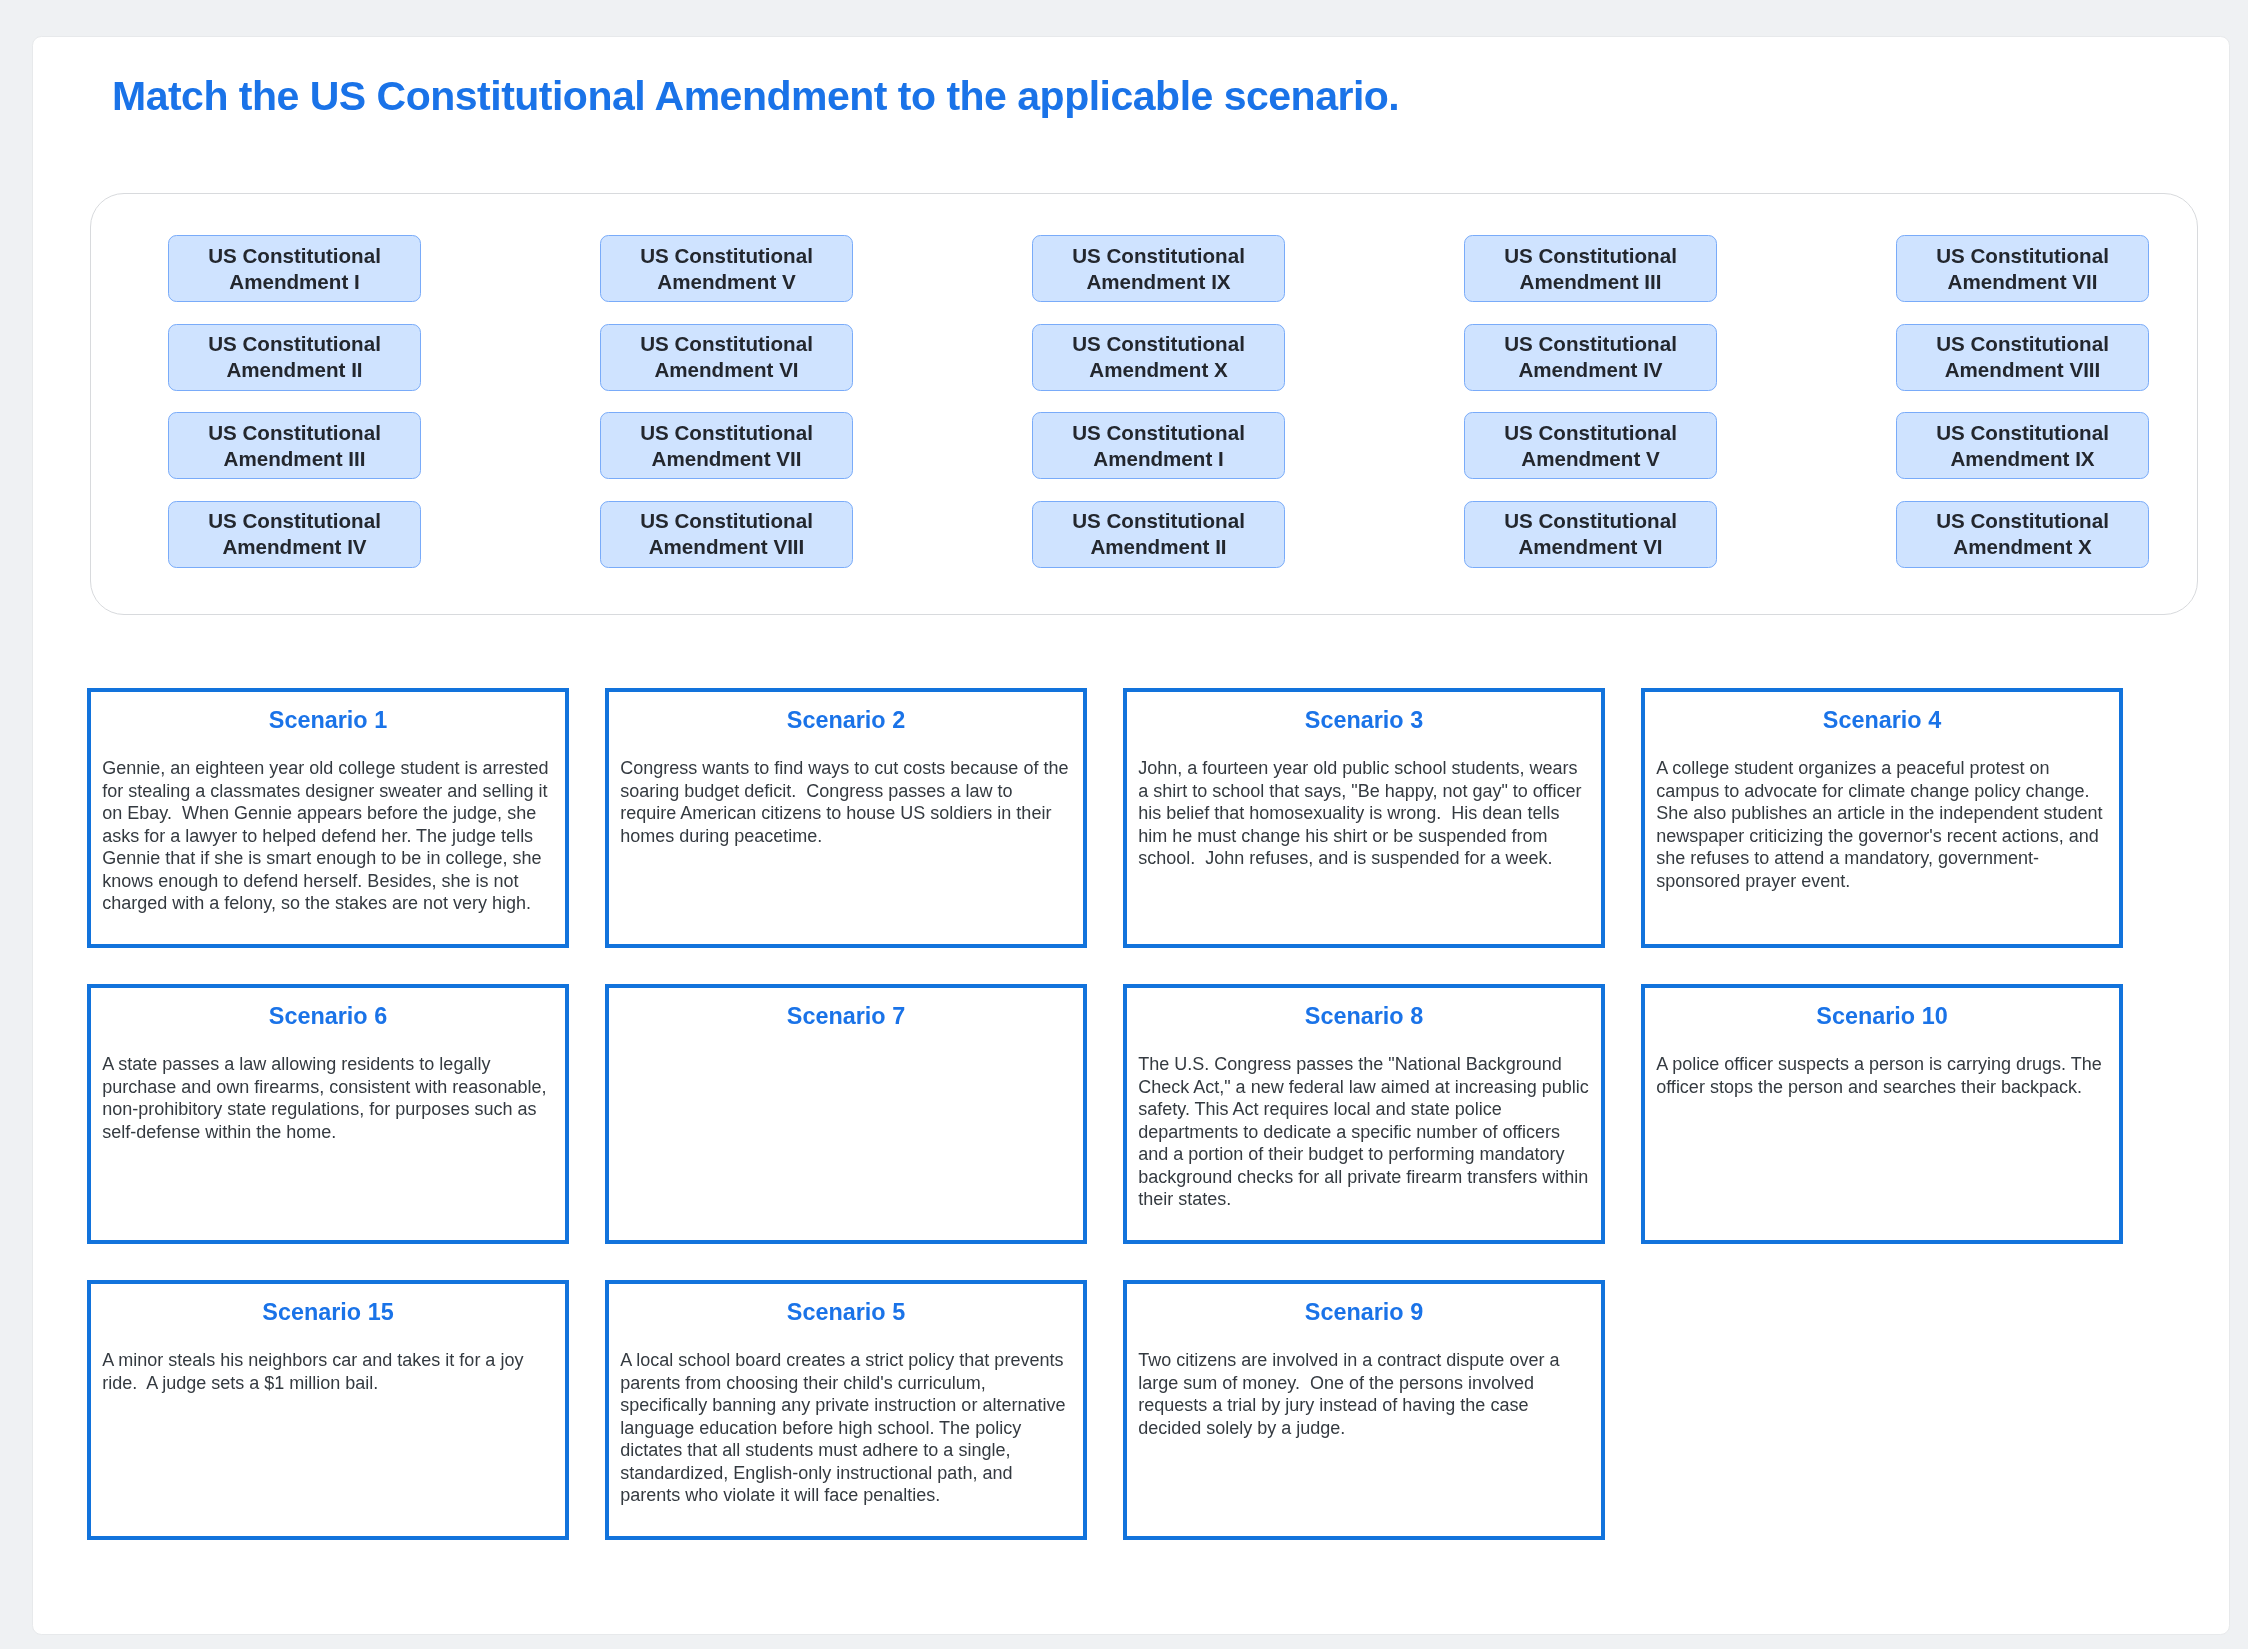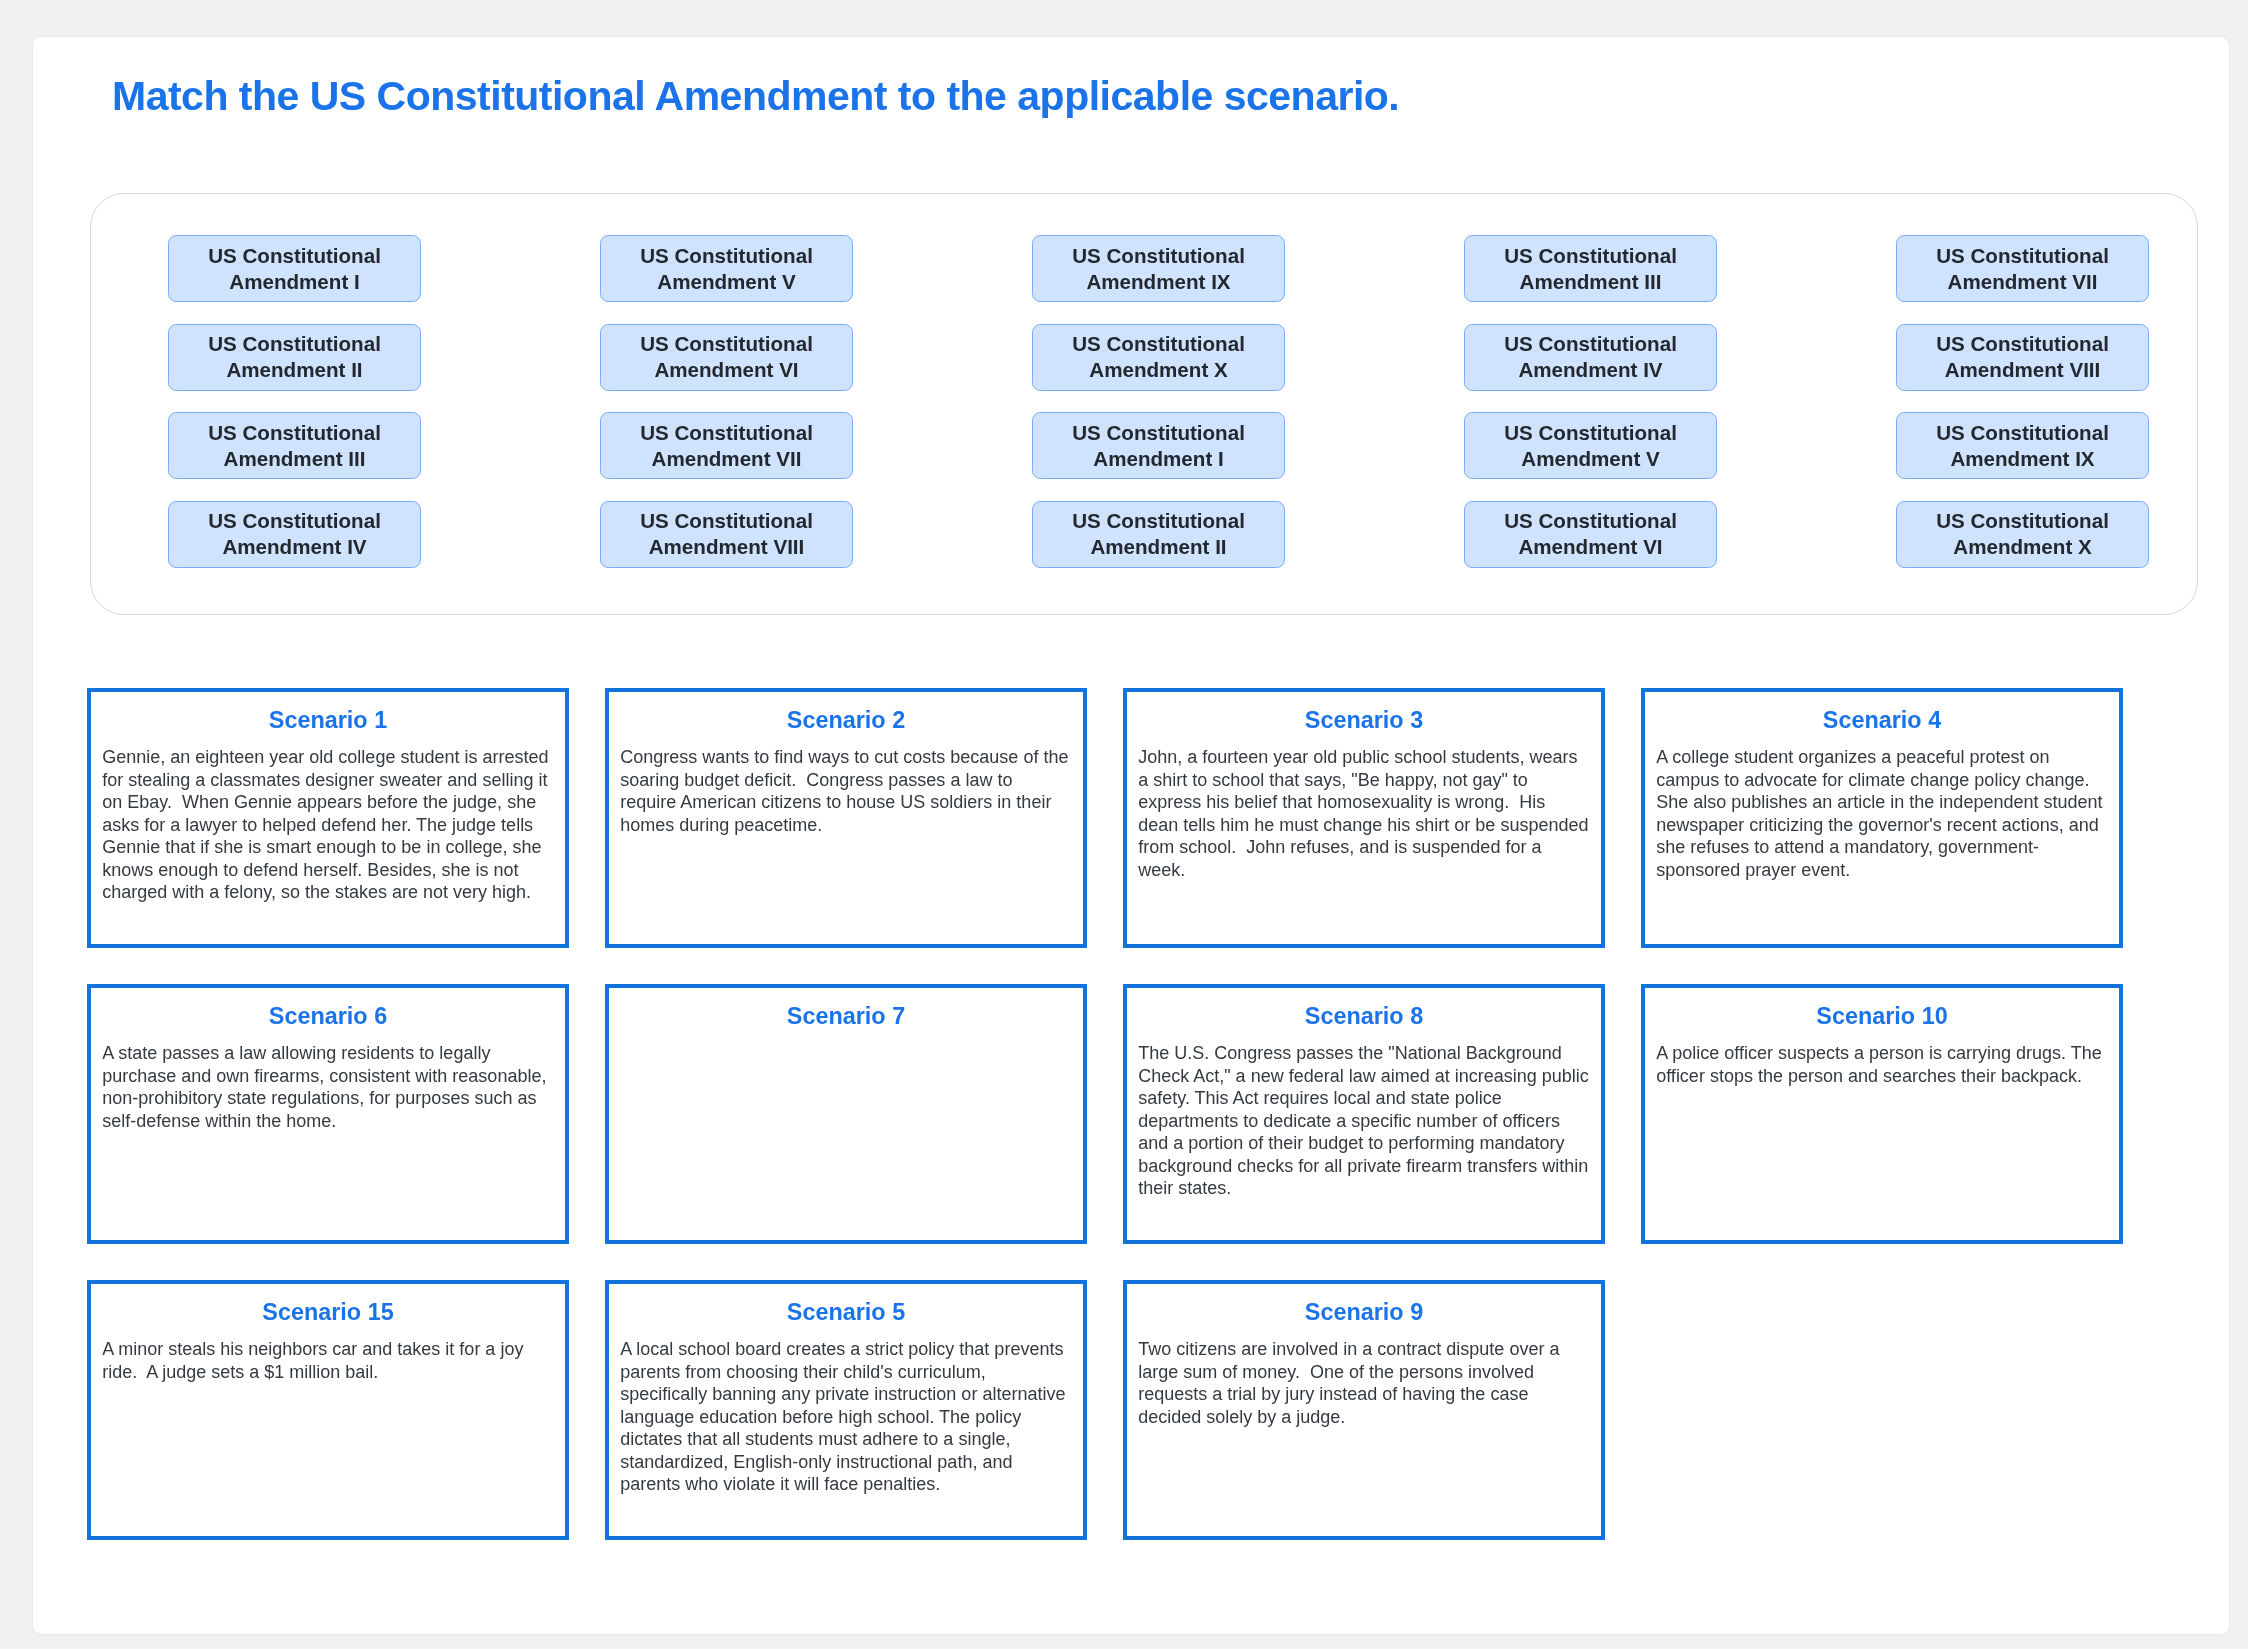--- a/index.html
+++ b/index.html
@@ -65,21 +65,21 @@
     min-height:260px;
     padding:7.5px 11.2px 11.2px;
   }
   .scenario-title{
     text-align:center;
     color:#1a73e8;
     font-size:23.4px;font-weight:bold;
     margin:7.5px 0 0;
   }
   .scenario-text{
-    margin:12px 0 0;
+    margin:23px 0 0;
     font-size:18px;line-height:1.25;
     color:#343a40;
     white-space:pre-wrap;
   }
 </style>
 </head>
 <body>
 
 <div class="page">
   <div class="page-title">Match the US Constitutional Amendment to the applicable scenario.</div>
@@ -111,21 +111,21 @@
       <article class="scenario-card">
     <h3 class="scenario-title">Scenario 1</h3>
     <p class="scenario-text">Gennie, an eighteen year old college student is arrested for stealing a classmates designer sweater and selling it on Ebay.  When Gennie appears before the judge, she asks for a lawyer to helped defend her. The judge tells Gennie that if she is smart enough to be in college, she knows enough to defend herself. Besides, she is not charged with a felony, so the stakes are not very high.</p>
   </article>
       <article class="scenario-card">
     <h3 class="scenario-title">Scenario 2</h3>
     <p class="scenario-text">Congress wants to find ways to cut costs because of the soaring budget deficit.  Congress passes a law to require American citizens to house US soldiers in their homes during peacetime.</p>
   </article>
       <article class="scenario-card">
     <h3 class="scenario-title">Scenario 3</h3>
-    <p class="scenario-text">John, a fourteen year old public school students, wears a shirt to school that says, "Be happy, not gay" to express his belief that homosexuality is wrong.  His dean tells him he must change his shirt or be suspended from school.  John refuses, and is suspended for a week.</p>
+    <p class="scenario-text">John, a fourteen year old public school students, wears a shirt to school that says, "Be happy, not gay" to officer his belief that homosexuality is wrong.  His dean tells him he must change his shirt or be suspended from school.  John refuses, and is suspended for a week.</p>
   </article>
       <article class="scenario-card">
     <h3 class="scenario-title">Scenario 4</h3>
     <p class="scenario-text">A college student organizes a peaceful protest on campus to advocate for climate change policy change. She also publishes an article in the independent student newspaper criticizing the governor's recent actions, and she refuses to attend a mandatory, government-sponsored prayer event.</p>
   </article>
       <article class="scenario-card">
     <h3 class="scenario-title">Scenario 6</h3>
     <p class="scenario-text">A state passes a law allowing residents to legally purchase and own firearms, consistent with reasonable, non-prohibitory state regulations, for purposes such as self-defense within the home.</p>
   </article>
       <article class="scenario-card">

